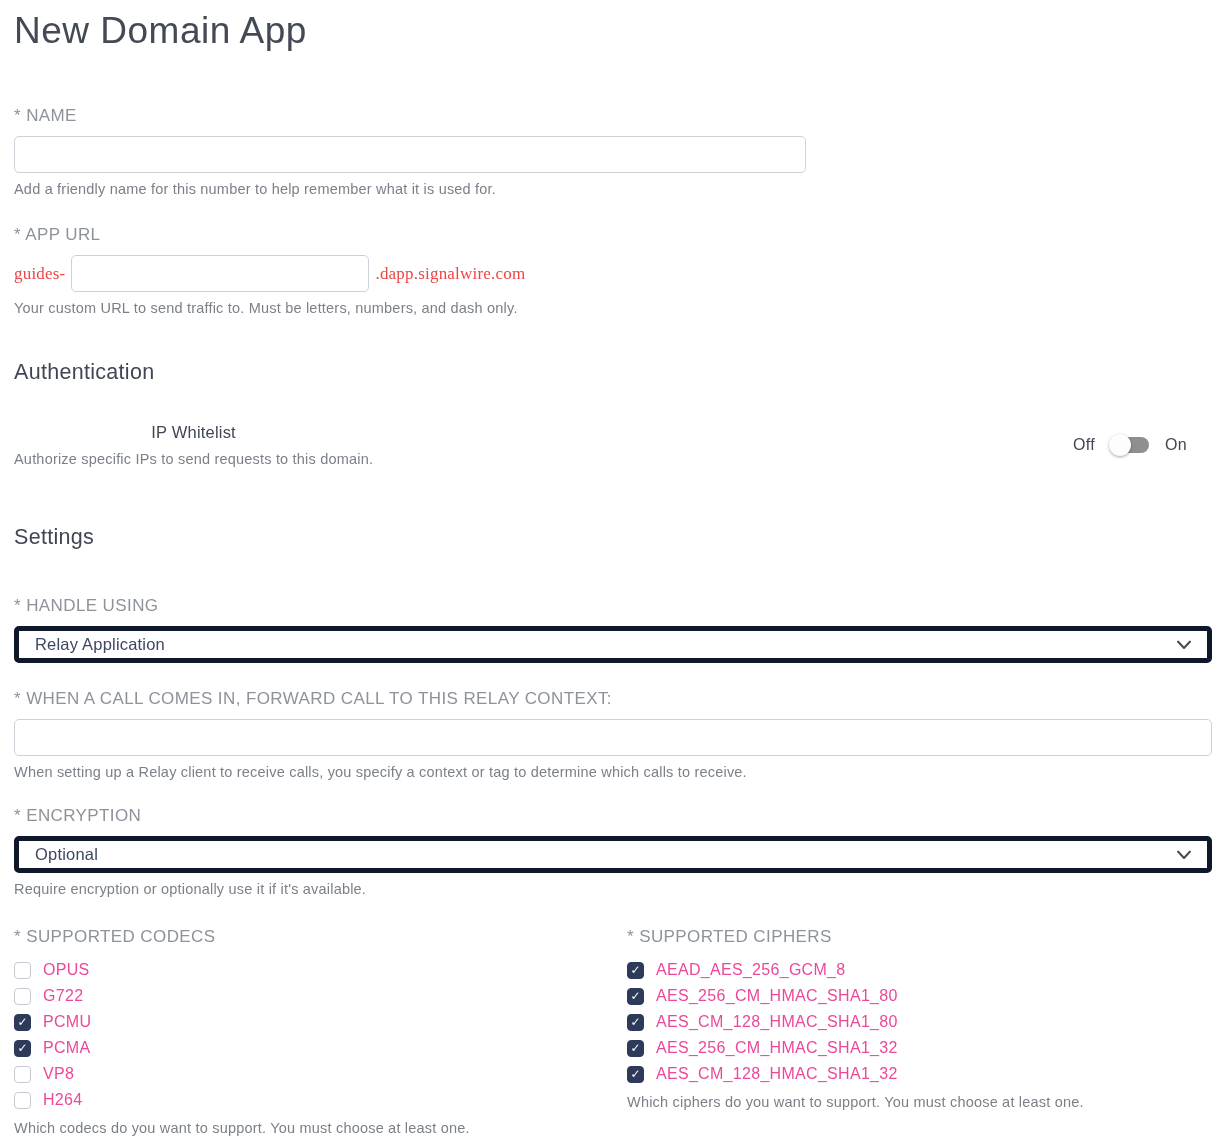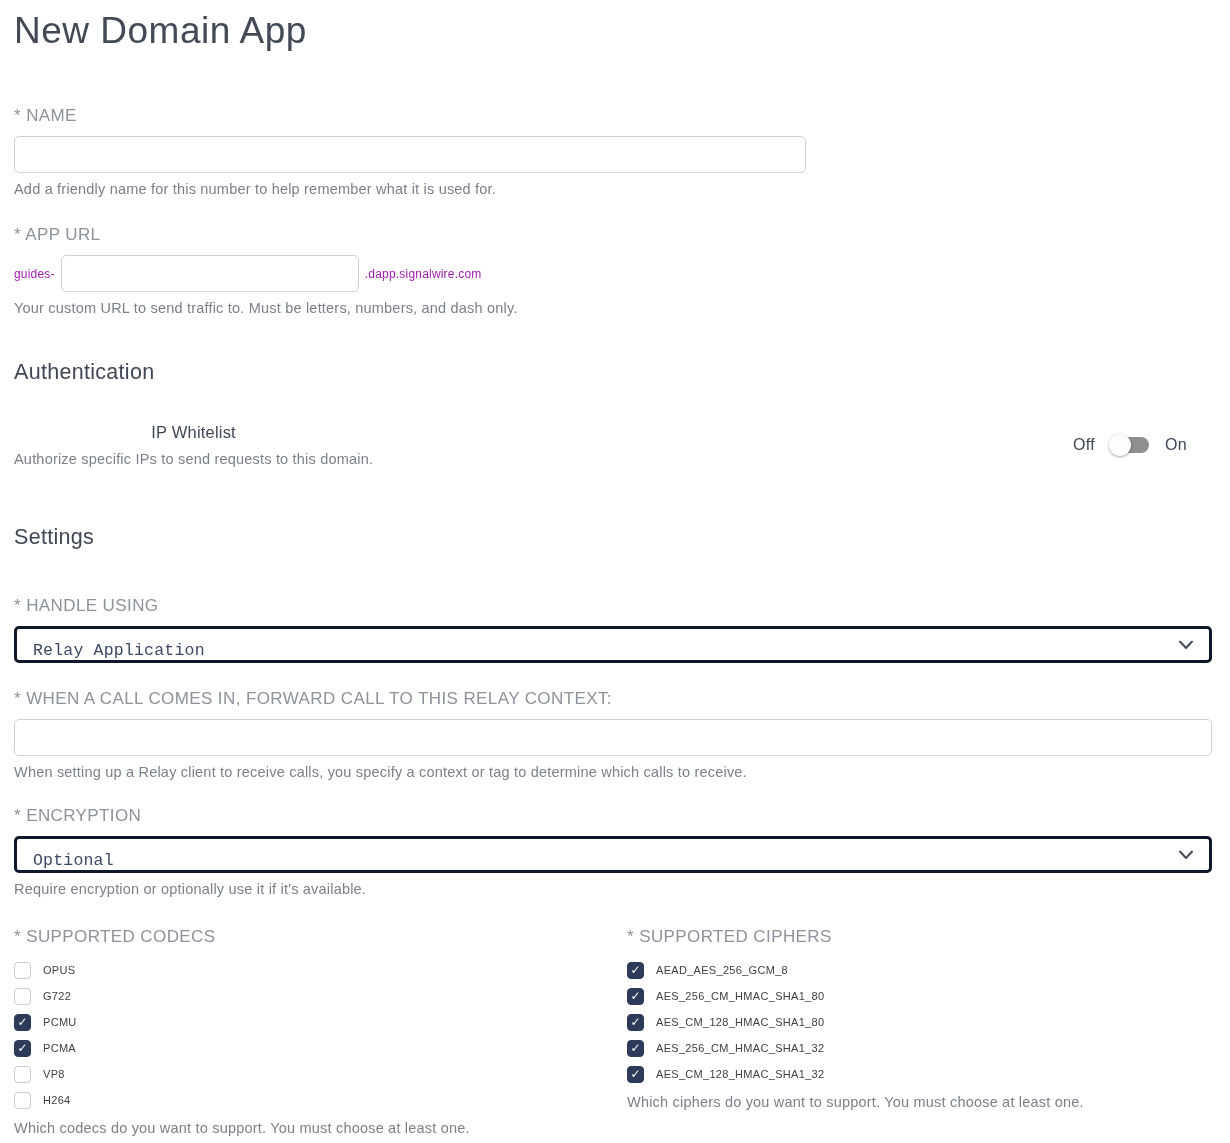--- a/index.html
+++ b/index.html
@@ -55,23 +55,24 @@
   .name-section .text-input { width: 792px; }
 
   
   .appurl-section { margin-bottom: 44px; }
   .appurl-row {
     display: flex;
     align-items: center;
     margin-top: 2px;
   }
   .appurl-prefix, .appurl-suffix {
-    font-size: 12px;
-    color: #a21caf;
-    letter-spacing: 0.2px;
+    font-size: 17px;
+    color: #ef4444;
+    letter-spacing: 0.2px;
+    font-family: Liberation Serif, serif;
   }
   .appurl-row .text-input { width: 298px; margin: 0 6px; }
 
   
   .section-heading {
     font-size: 21.5px;
     font-weight: 400;
     color: #404653;
     letter-spacing: 0.3px;
   }
@@ -128,29 +129,28 @@
     background: #fdfdfd;
     box-shadow: 0 1px 3px rgba(0,0,0,0.35);
   }
 
   
   .settings-section .section-heading { margin-bottom: 46px; }
   .form-group { margin-bottom: 26px; }
   .select-box {
     position: relative;
     display: flex;
-    align-items: flex-end;
+    align-items: center;
     height: 37px;
-    border: 3px solid #0f172a;
+    border: 5px solid #0f172a;
     border-radius: 5px;
     background: #fff;
     padding: 0 16px;
     cursor: pointer;
     width: 1198px;
-    font-family: Liberation Mono, monospace;
   }
   .select-value {
     font-size: 16.5px;
     color: #3c4862;
     letter-spacing: 0.2px;
   }
   .select-chevron {
     position: absolute;
     right: 16px;
     top: 50%;
@@ -186,22 +186,22 @@
     font-size: 12px;
     line-height: 1;
     color: #fff;
   }
   .checkbox.checked {
     background: #2e3a59;
     border-color: #2e3a59;
     font-weight: bold;
   }
   .check-label {
-    font-size: 11px;
-    color: #404040;
+    font-size: 16px;
+    color: #ec4899;
     letter-spacing: 0.3px;
   }
   .check-helper { margin-top: 7px; }
 
   
   .save-button {
     margin-top: 24px;
     width: 134px;
     height: 39px;
     background: #1473e6;

